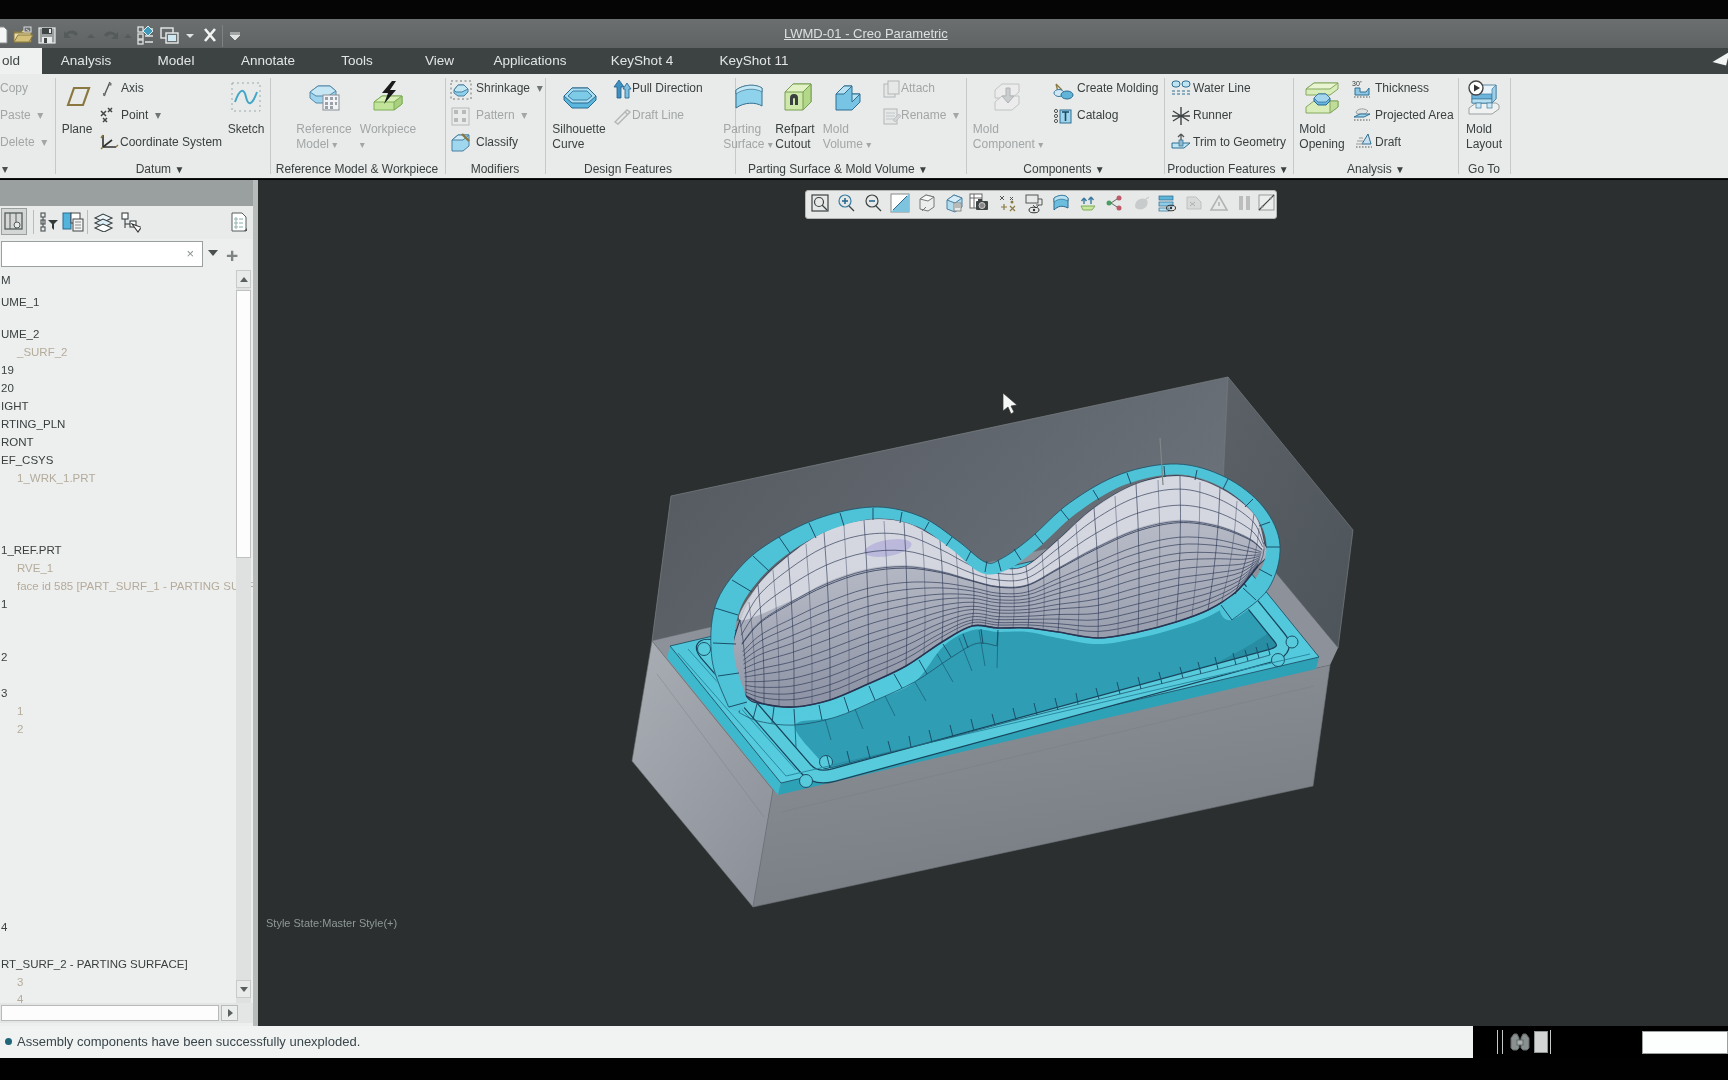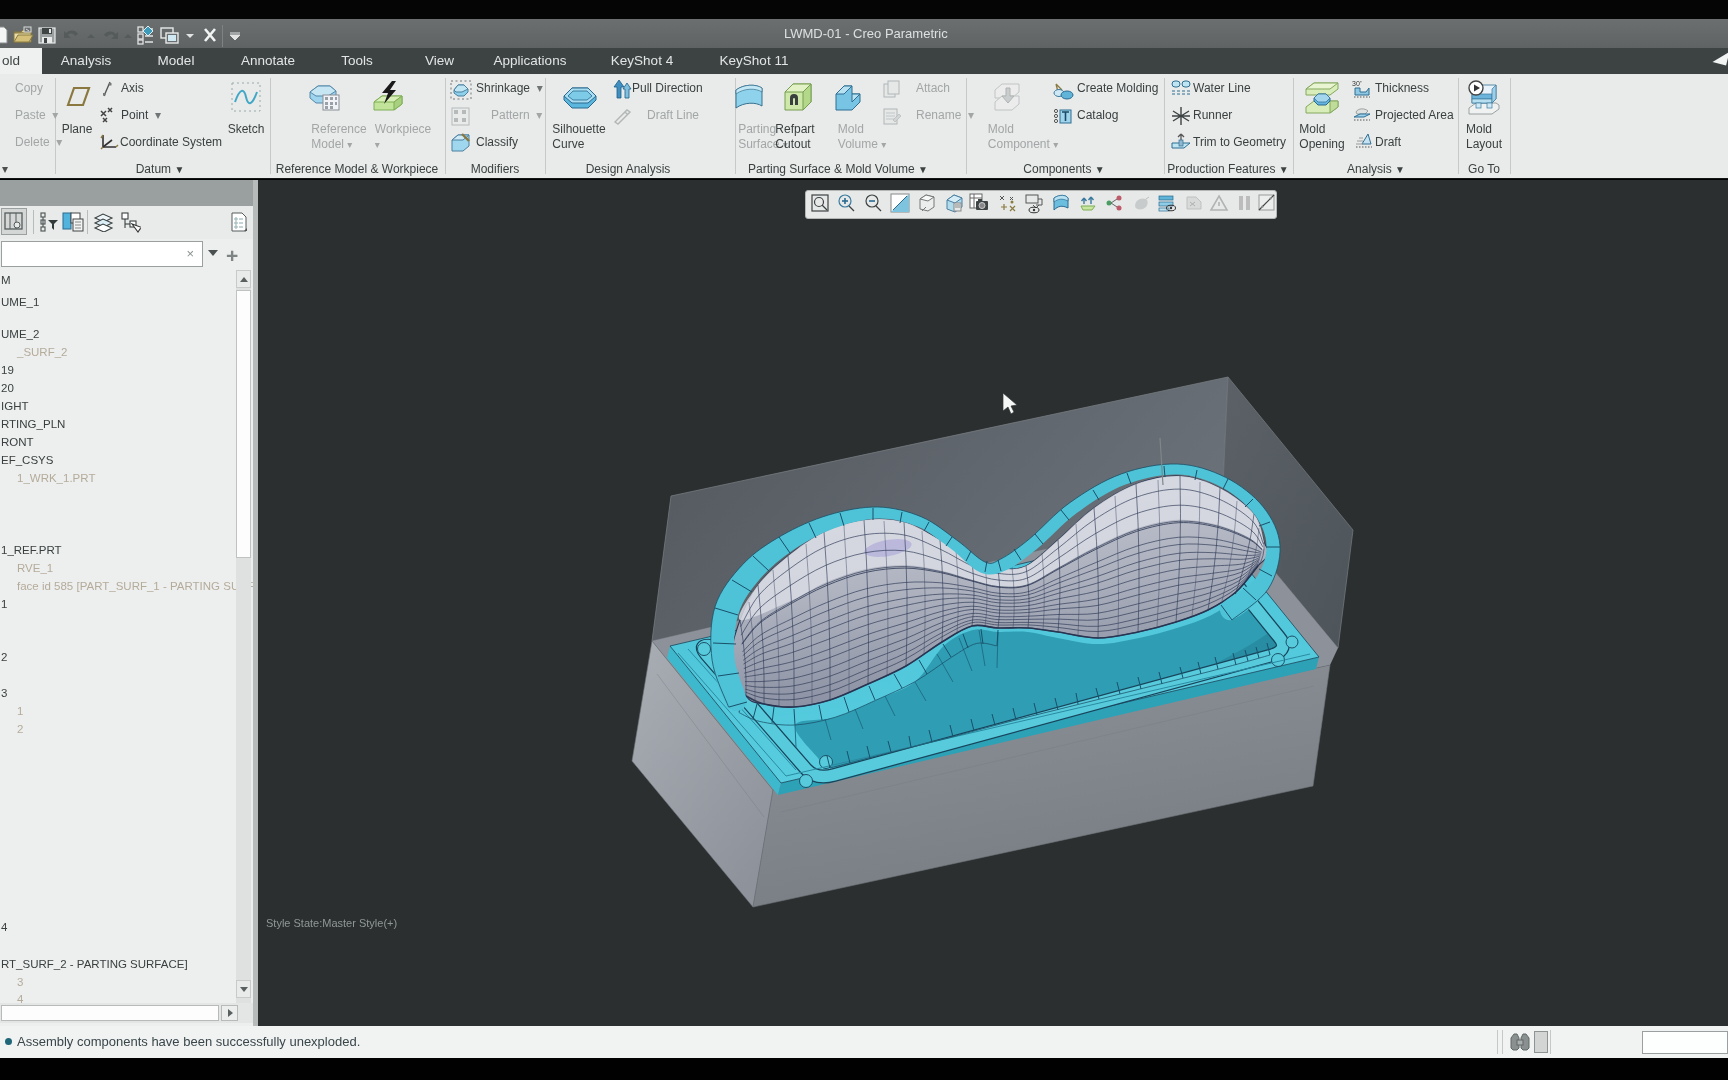--- a/index.html
+++ b/index.html
@@ -8,31 +8,31 @@
   .abs { position:absolute; }
   .titlebar { left:0; top:19px; width:1728px; height:29px; background:linear-gradient(#6b6f6f,#5f6363); }
   .tabrow { left:0; top:48px; width:1728px; height:26px; background:#3d4343; }
   .tab { position:absolute; top:0; height:26px; line-height:26px; color:#e3e5e5; font-size:13.5px; text-align:center; }
   .activetab { position:absolute; left:0; top:0; width:42px; height:26px; background:#eff1f0; color:#3f4646; font-size:13.5px; line-height:26px; padding-left:2px; }
   .ribbon { left:0; top:74px; width:1728px; height:105px; background:#e9ebea; border-bottom:1px solid #111515; }
   .rsep { position:absolute; top:4px; width:1px; height:96px; background:#c7c9c8; }
   .rlabel { position:absolute; top:88px; font-size:12px; color:#3c4242; white-space:nowrap; transform:translateX(-50%); }
   .cap { position:absolute; font-size:12px; color:#3b4141; white-space:nowrap; }
   .cap2 { position:absolute; font-size:12px; color:#3b4141; transform:translateX(-50%); line-height:15px; white-space:nowrap; }
-  .gray { color:#a2a6a6 !important;margin-left:15px; }
+  .gray { color:#a2a6a6 !important; }
   .leftstrip { left:0; top:180px; width:258px; height:26px; background:#9aa09f; }
   .panel { left:0; top:206px; width:253px; height:820px; background:#edefee; }
   .ptool { position:absolute; left:0; top:0; width:253px; height:33px; background:#e9ebea; }
   .searchbox { position:absolute; left:1px; top:35px; width:202px; height:26px; background:#fff; border:1px solid #9aa09f; }
   .treeitem { position:absolute; font-size:11.5px; color:#3a4040; white-space:nowrap; }
   .tan { color:#b5ab9b;margin-left:16px; }
   .divider { left:253px; top:180px; width:5px; height:846px; background:#b7bbba; }
   .viewport { left:258px; top:180px; width:1470px; height:846px; background:#2b2f2f; }
   .vtoolbar { position:absolute; left:547px; top:10px; width:472px; height:29px; background:#e7e9e8; border:1px solid #b4b6b5; border-radius:3px; }
-  .statusbar { left:0; top:1026px; width:1728px; height:32px; background:#f1f3f2; }
+  .statusbar { left:0; top:1026px; width:1473px; height:32px; background:#f1f3f2; }
   .botblack { left:0; top:1058px; width:1728px; height:22px; background:#010101; }
   .topblack { left:0; top:0; width:1728px; height:19px; background:#050505; }
 </style>
 </head>
 <body>
 <div class="abs topblack"></div>
 <div class="abs titlebar">
   <svg class="abs" style="left:0;top:6px" width="250" height="22">
 
     <path d="M-4 2h8l3 3v13h-11z" fill="#f4f5f5" stroke="#8a8e8e"></path>
@@ -68,21 +68,21 @@
       </g>
       <rect x="168" y="10" width="8" height="6" fill="#cfe8f2"></rect>
     <path d="M186 9l4 4 4-4z" fill="#e2e4e4"></path>
 
     <g stroke="#f2f4f4" stroke-width="2.6">
         <path d="M205 4l10 12M215 4l-10 12"></path>
       </g>
     <rect x="222" y="0" width="1" height="22" fill="#7e8282"></rect>
     <path d="M230 8h10M230 10l5 5 5-5z" fill="#e2e4e4" stroke="#e2e4e4"></path>
   </svg>
-  <div class="abs" style="left:784px;top:7px;width:220px;color:#dde0e0;font-size:13px;">LWMD-01 - Creo Parametric</div>
+  <div class="abs" style="left:784px;top:7px;width:220px;color:#dde0e0;font-size:13px;text-decoration:underline;">LWMD-01 - Creo Parametric</div>
 </div>
 <div class="abs tabrow">
   <div class="activetab">old</div>
   <div class="tab" style="left:56px;width:60px;">Analysis</div>
   <div class="tab" style="left:146px;width:60px;">Model</div>
   <div class="tab" style="left:236px;width:64px;">Annotate</div>
   <div class="tab" style="left:330px;width:54px;">Tools</div>
   <div class="tab" style="left:408px;width:46px;text-align:right;">View</div>
   <div class="tab" style="left:488px;width:84px;">Applications</div>
   <div class="tab" style="left:604px;width:76px;">KeyShot 4</div>
@@ -204,21 +204,21 @@
         <polygon points="13,19 13,10 11,10 15,4 19,10 17,10 17,19" fill="#7fc0e0"></polygon>
       </g>
     </svg>
   <div class="cap" style="left:632px;top:7px">Pull Direction</div>
   <svg class="abs" style="left:612px;top:32px" width="20" height="20">
       <g stroke="#b2b6b6" fill="none" stroke-width="1.4">
         <path d="M3 16L15 4l3 2L6 18zM13 6l3 3"></path>
       </g>
     </svg>
   <div class="cap gray" style="left:632px;top:34px">Draft Line</div>
-  <div class="rlabel" style="left:628px">Design Analysis</div>
+  <div class="rlabel" style="left:628px">Design Features</div>
 
   <svg class="abs" style="left:732px;top:8px" width="34" height="32">
     <path d="M4 8 C12 2,24 2,30 6 L30 24 C24 20,12 20,4 26 Z" fill="#8fd2ec" stroke="#39708e"></path>
     <path d="M4 8 C12 2,24 2,30 6 L30 10 C24 6,12 6,4 12 Z" fill="#c2e8f6" stroke="#39708e" stroke-width=".7"></path>
   </svg>
   <div class="cap2 gray" style="left:748px;top:48px">Parting<br>Surface <span style="font-size:10px">▾</span></div>
   <svg class="abs" style="left:780px;top:7px" width="34" height="34">
     <polygon points="5,11 13,3 31,3 31,21 23,29 5,29" fill="#cde8a8" stroke="#769e50"></polygon>
     <polygon points="5,11 13,3 31,3 23,11" fill="#e2f2c6" stroke="#769e50"></polygon>
     <polygon points="23,11 31,3 31,21 23,29" fill="#b4d88a" stroke="#769e50"></polygon>

